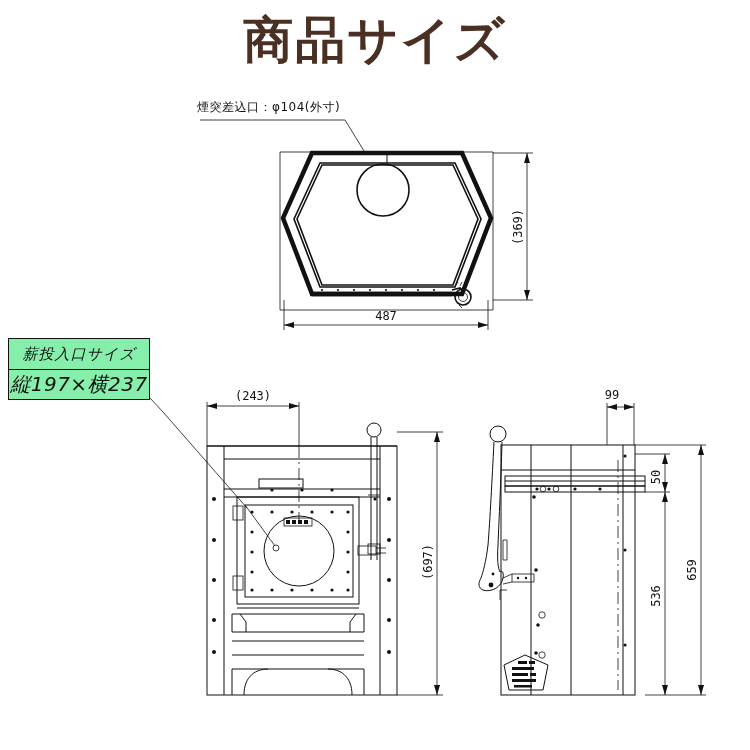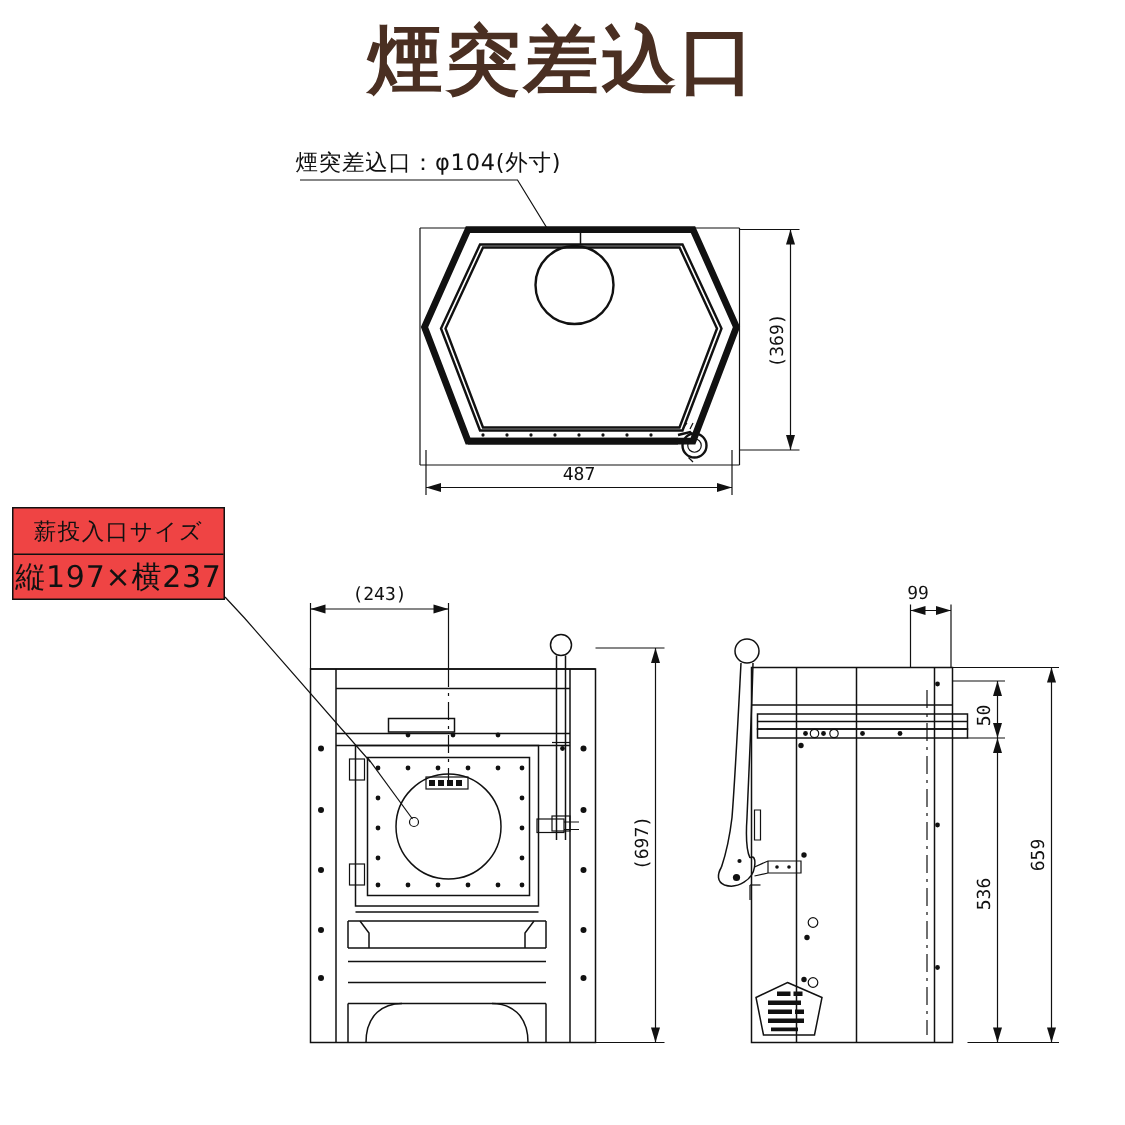--- a/index.html
+++ b/index.html
@@ -31,51 +31,52 @@
   .fillw{fill:#ffffff;}
   .dim{stroke:#111;fill:none;stroke-width:0.8;}
   .dimtxt{
     font-family:"DejaVu Sans Mono","Liberation Mono",monospace;
     font-size:12px;fill:#111;
   }
   .dot{fill:#111;}
   .cb-box{
     position:absolute;
     border:1.5px solid #111;
-    background:#ef4444;
+    background:#86efac;
     box-sizing:border-box;
+    font-style:italic;
   }
   .cb-row{
     text-align:center;
     font-family:"DejaVu Sans","Liberation Sans",sans-serif;
     color:#111;
     white-space:nowrap;
   }
   #callout{left:8px;top:338px;width:142px;height:62px;}
   #callout .cb-row:first-child{
     height:30px;line-height:30px;font-size:15px;
     border-bottom:1.5px solid #111;letter-spacing:1px;
   }
   #callout .cb-row:last-child{height:29px;line-height:29px;font-size:20px;letter-spacing:0.5px;}
   #fluelabel{
     position:absolute;left:197px;top:99px;
     font-family:"DejaVu Sans","Liberation Sans",sans-serif;
-    font-size:15px;color:#111;white-space:nowrap;letter-spacing:0.5px;
+    font-size:12px;color:#111;white-space:nowrap;letter-spacing:0.5px;
   }
   .vtxt{
     font-family:"DejaVu Sans Mono","Liberation Mono",monospace;
     font-size:12px;fill:#111;
   }
 </style>
 </head>
 <body>
 
 <div id="stage">
 
-  <div id="title">煙突差込口</div>
+  <div id="title">商品サイズ</div>
 
   <svg width="750" height="750" viewBox="0 0 750 750">
 
     <g>
       <path class="ln-thin" d="M200,120 L345,120 L383,182"></path>
     </g>
 
     <g>
       <path class="ln-thin" d="M311,152 L493,152"></path>
       <path class="ln-thin" d="M280,152 L280,310"></path>

